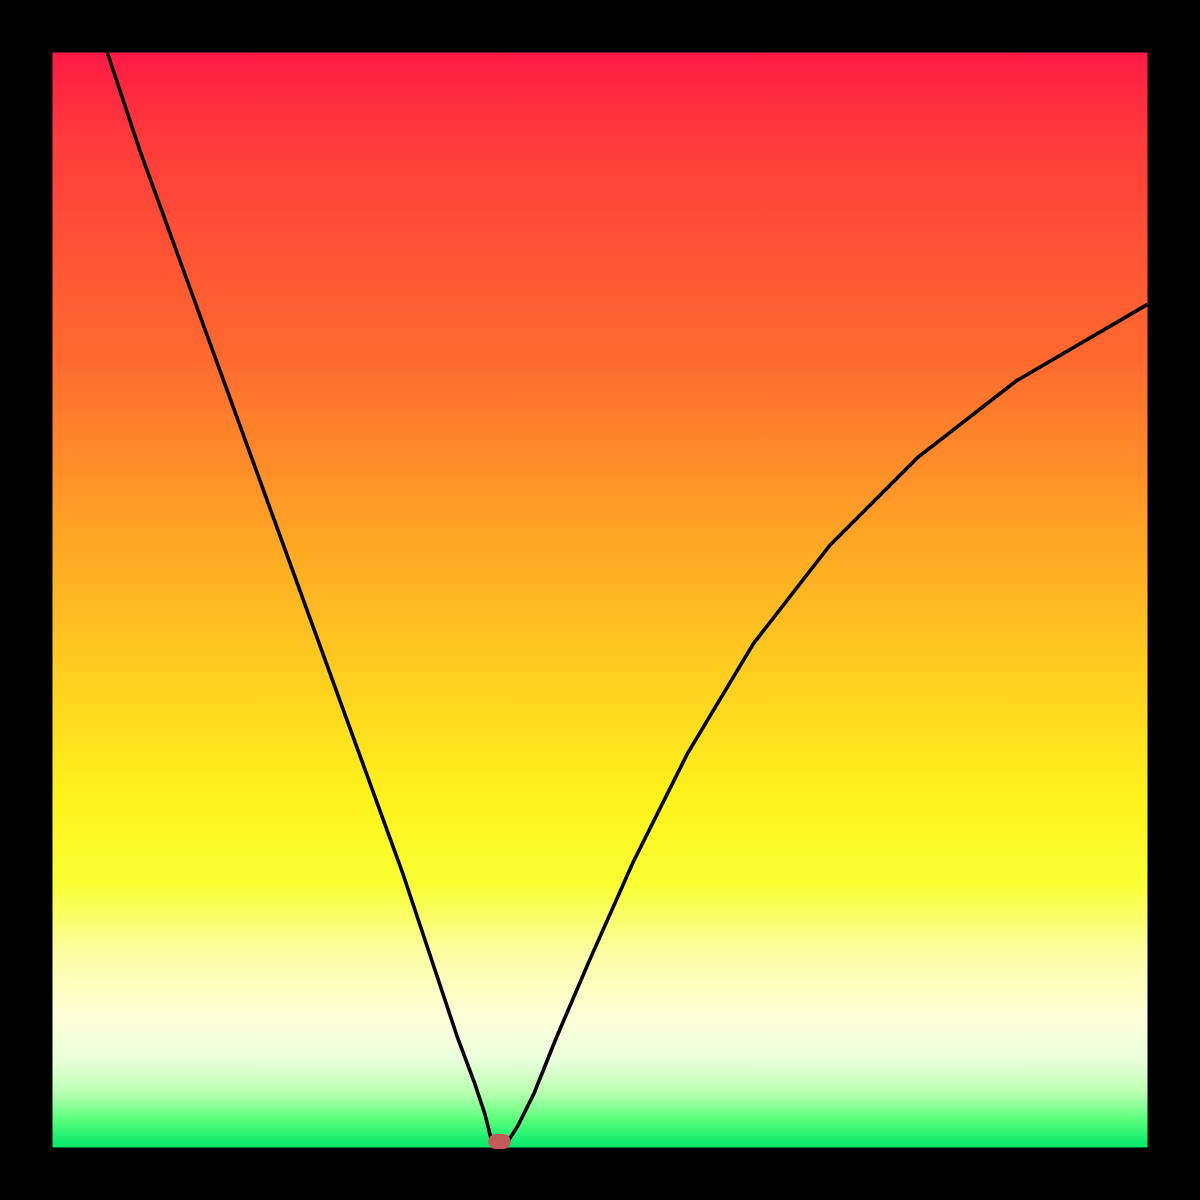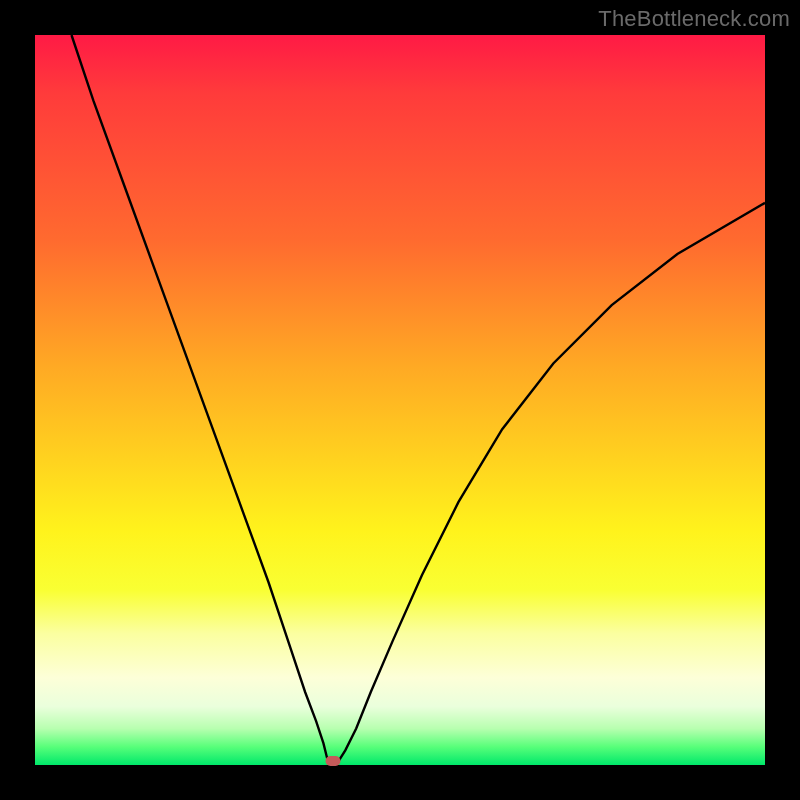--- a/index.html
+++ b/index.html
@@ -76,14 +76,13 @@
   <div class="plot">
 
     <svg class="curve" viewBox="0 0 730 730" preserveAspectRatio="none">
       <path id="curve-left" d="M36.5 0.0 L58.4 65.7 L87.6 146.0 L116.8 226.3 L146.0 306.6 L175.2 386.9 L204.4 467.2 L233.6 547.5 L255.5 613.2 L270.1 657.0 L281.1 686.2 L288.4 708.1 L292.0 722.7 L294.2 727.1" fill="none" stroke="#000" stroke-width="2.4"></path>
       <path id="curve-right" d="M302.9 727.1 L310.3 715.4 L321.2 693.5 L335.8 657.0 L357.7 605.9 L386.9 540.2 L423.4 467.2 L467.2 394.2 L518.3 328.5 L576.7 270.1 L642.4 219.0 L730.0 167.9" fill="none" stroke="#000" stroke-width="2.4"></path>
     </svg>
 
     <div class="marker" id="marker" style="left: 297.84px; top: 725.62px; background: rgb(196, 90, 90);"></div>
   </div>
 
-  <div class="watermark">TheBottleneck.com</div>
 </div>
 
 </body></html>

